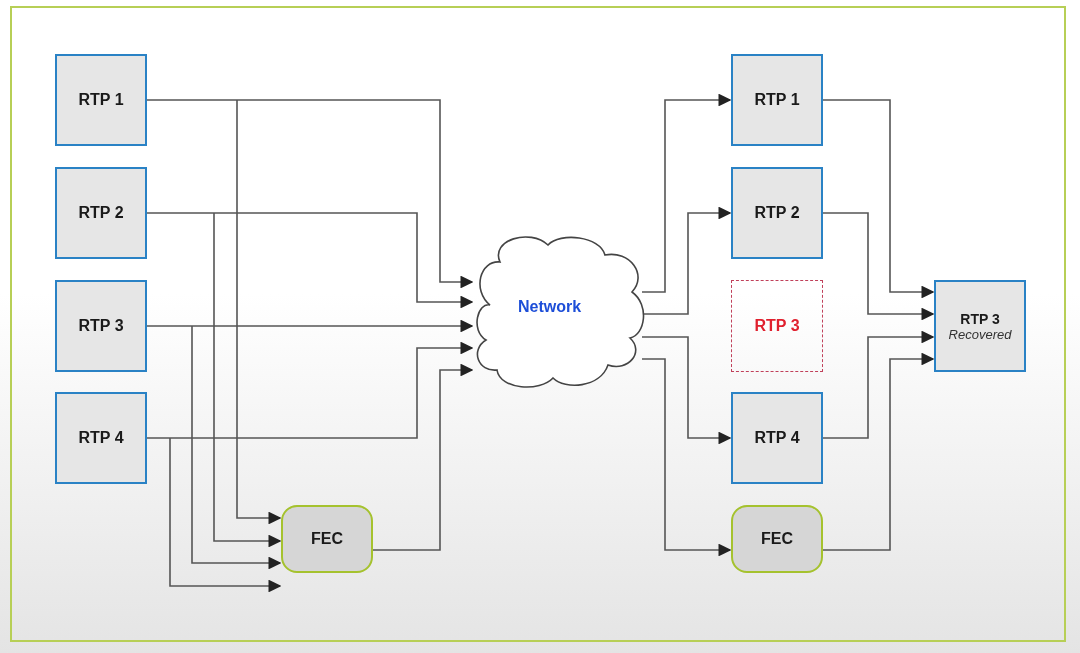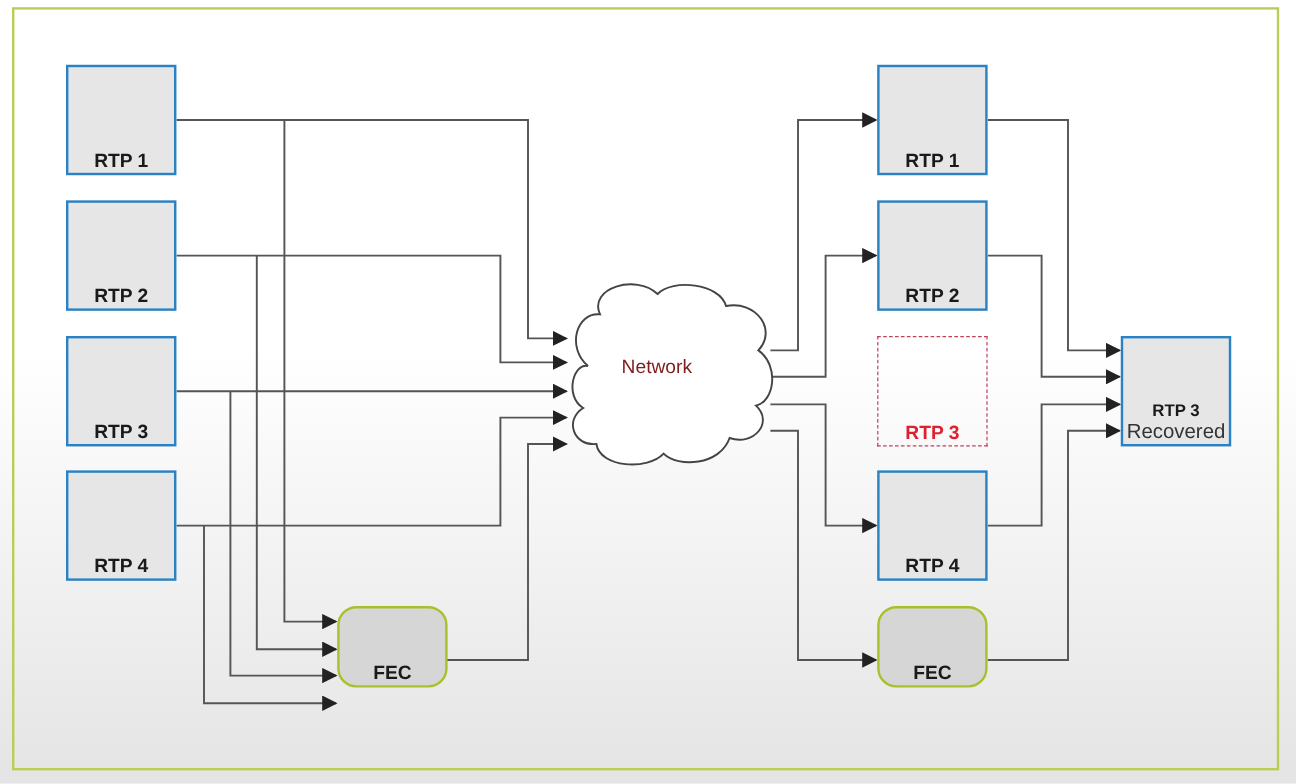--- a/index.html
+++ b/index.html
@@ -3,27 +3,27 @@
 <meta charset="utf-8">
 <style>
   html,body{margin:0;padding:0;}
   body{width:1080px;height:653px;overflow:hidden;position:relative;
        background:linear-gradient(to bottom,#ffffff 0%,#ffffff 45%,#e4e4e4 100%);
        font-family:"Liberation Sans",sans-serif;}
   .frame{position:absolute;left:10px;top:6px;width:1056px;height:636px;
          border:2px solid #b7cf56;box-sizing:border-box;}
   svg.wires{position:absolute;left:0;top:0;width:1080px;height:653px;}
   .box{position:absolute;box-sizing:border-box;display:flex;flex-direction:column;
-       align-items:center;justify-content:flex-end;color:#1a1a1a;font-weight:bold;font-size:16px;}
+       align-items:center;justify-content:center;color:#1a1a1a;font-weight:bold;font-size:16px;}
   .rtp{background:#e6e6e6;border:2px solid #2a82c5;width:92px;height:92px;}
   .fec{background:#d6d6d6;border:2px solid #a5c22e;border-radius:16px;width:92px;height:68px;}
   .lost{border:1.5px dashed #c0405a;background:transparent;color:#e0202e;width:92px;height:92px;}
   .rec{background:#e6e6e6;border:2px solid #2a82c5;width:92px;height:92px;font-size:14px;}
-  .rec .sub{font-weight:normal;color:#333;font-size:17px;}
-  .cloud-label{position:absolute;font-weight:normal;font-size:16px;color:#7f1d1d;}
+  .rec .sub{font-weight:normal;font-style:italic;color:#333;font-size:13px;}
+  .cloud-label{position:absolute;font-weight:bold;font-size:16px;color:#1d4ed8;}
 </style>
 </head>
 <body>
 
 <div class="frame"></div>
 
 <svg class="wires" viewBox="0 0 1080 653">
   <defs>
     <marker id="arr" viewBox="0 0 10 10" refX="9" refY="5" markerWidth="8" markerHeight="8" orient="auto">
       <path d="M0,0 L10,5 L0,10 z" fill="#222"></path>

